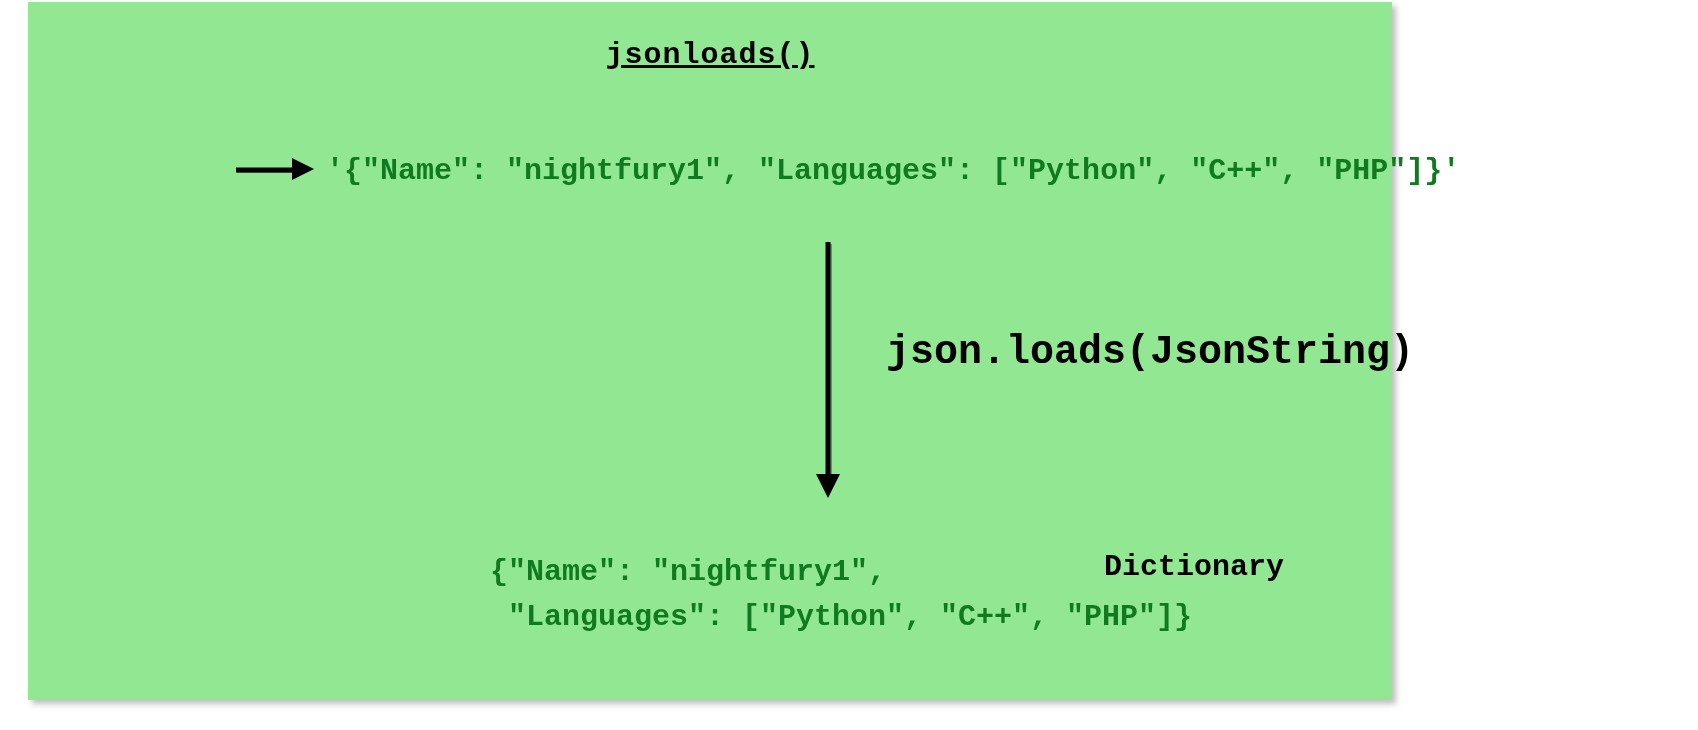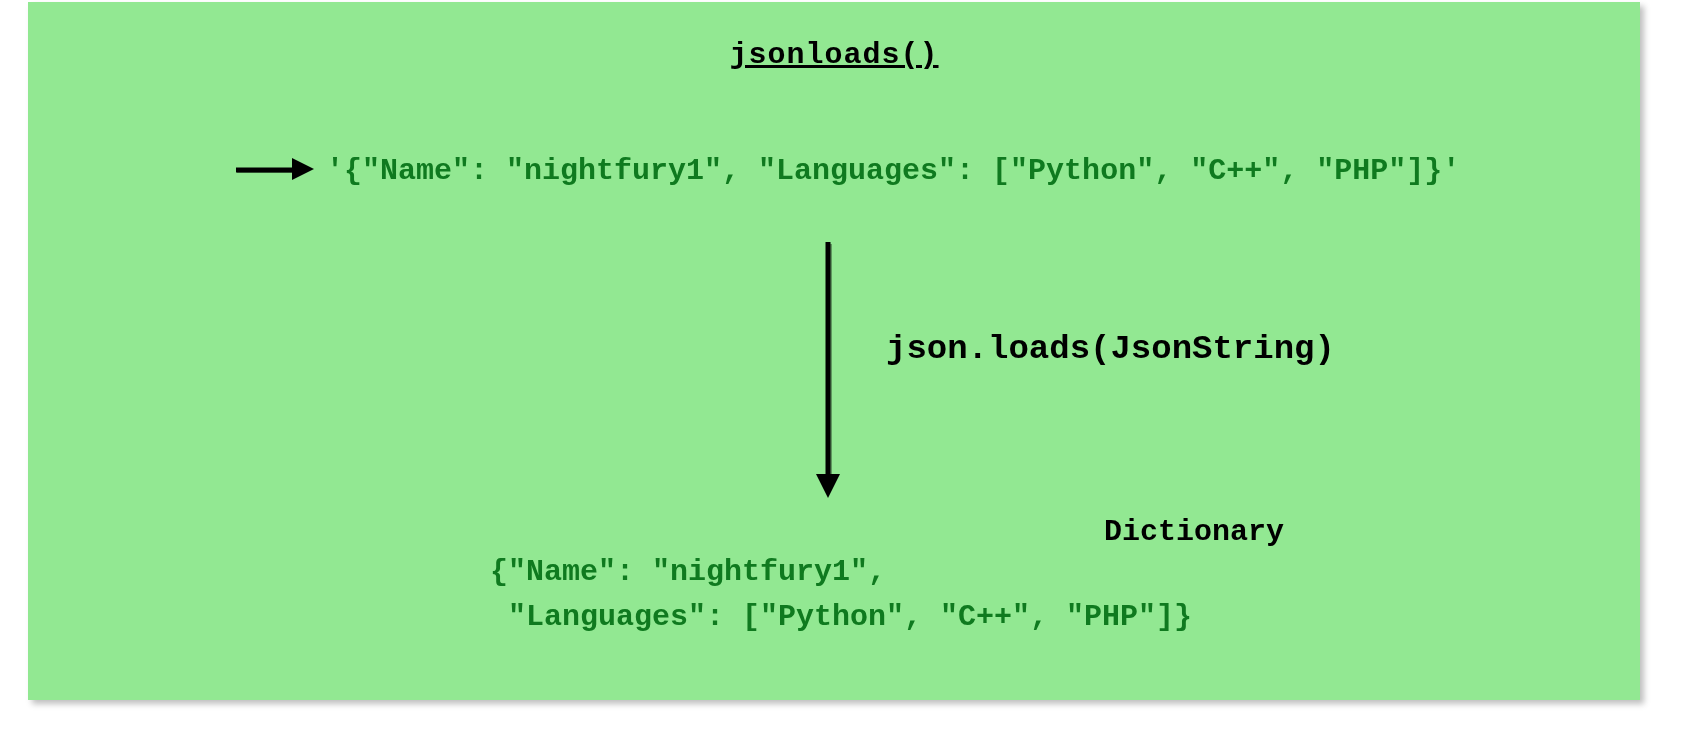--- a/index.html
+++ b/index.html
@@ -11,21 +11,21 @@
       width: 1698px;
       height: 730px;
       background: #ffffff;
       font-family: "Courier New", Courier, monospace;
       position: relative;
     }
     .canvas {
       position: absolute;
       left: 28px;
       top: 2px;
-      width: 1612px;
+      width: 1364px;
       height: 698px;
       background: #92e892;
       box-shadow: 4px 4px 6px rgba(0,0,0,0.25);
     }
     .title {
       position: absolute;
       left: 0;
       right: 0;
       top: 36px;
       text-align: center;
@@ -56,21 +56,21 @@
       position: absolute;
       left: 206px;
       top: 152px;
       width: 80px;
       height: 30px;
     }
     .json-loads-label {
       position: absolute;
       left: 858px;
       top: 328px;
-      font-size: 34px;
+      font-size: 40px;
       font-weight: bold;
       color: #000;
     }
     .arrow-down {
       position: absolute;
       left: 780px;
       top: 238px;
       width: 40px;
       height: 260px;
     }
@@ -80,21 +80,21 @@
       top: 548px;
       font-size: 30px;
       font-weight: bold;
       color: #0f7a1f;
       line-height: 1.5;
       white-space: pre;
     }
     .dict-label {
       position: absolute;
       left: 1076px;
-      top: 513px;
+      top: 548px;
       font-size: 30px;
       font-weight: bold;
       color: #000;
     }
   </style>
 </head>
 <body>
 
 <div class="canvas">
 

